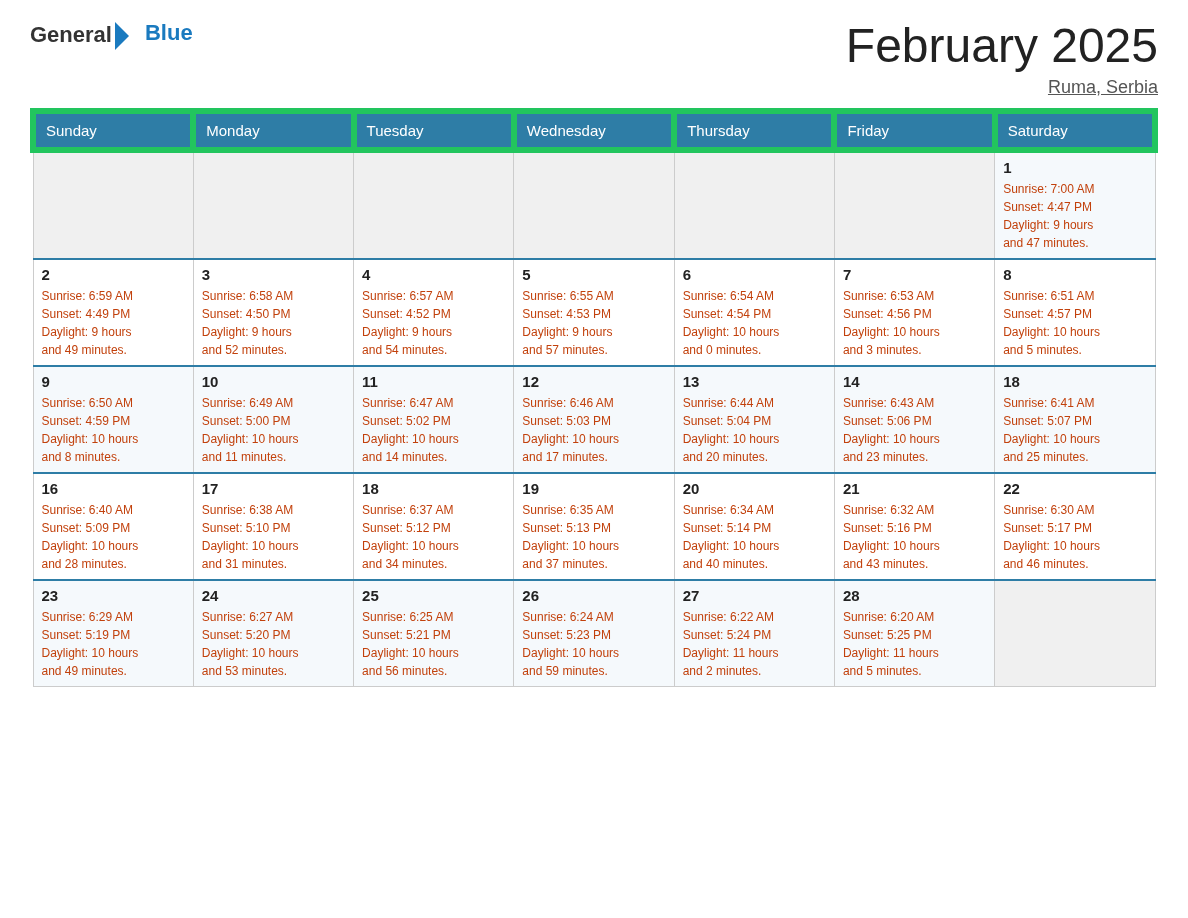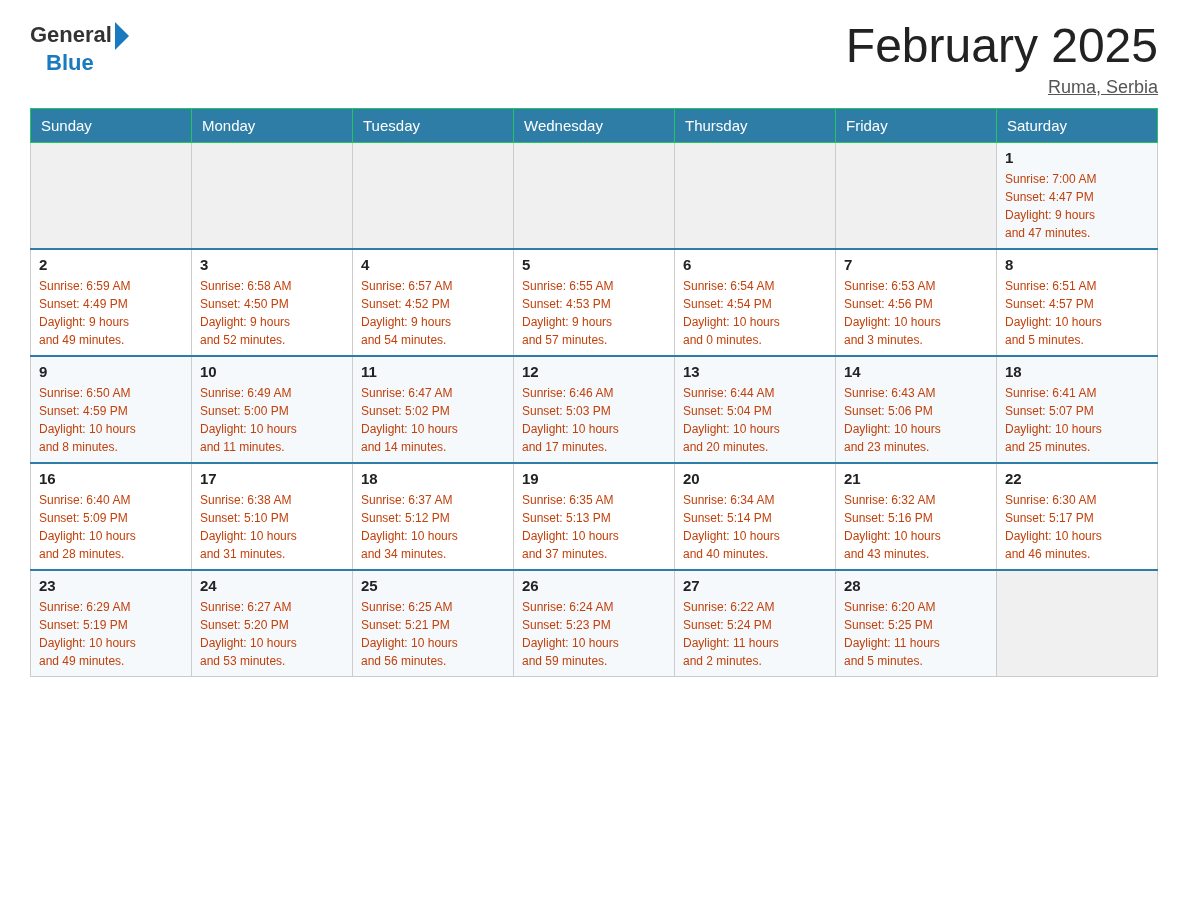--- a/index.html
+++ b/index.html
@@ -12,21 +12,21 @@
       padding: 20px 30px;
     }
     .header {
       display: flex;
       justify-content: space-between;
       align-items: flex-start;
       margin-bottom: 10px;
     }
     .logo {
       display: flex;
-      flex-direction: column;
+      flex-direction: row;
       align-items: flex-start;
     }
     .logo-top {
       display: flex;
       align-items: center;
     }
     .logo-general {
       font-size: 22px;
       font-weight: bold;
       color: #333;
@@ -67,21 +67,21 @@
       border-collapse: collapse;
       margin-top: 10px;
     }
     .calendar th {
       background-color: #2e7da6;
       color: #fff;
       font-size: 15px;
       font-weight: normal;
       padding: 8px 10px;
       text-align: left;
-      border: 1px solid #22c55e;
+      border: 6px solid #22c55e;
     }
     .calendar td {
       vertical-align: top;
       border: 1px solid #ccc;
       padding: 6px 8px;
       width: 14.28%;
       min-height: 120px;
       background: #fff;
     }
     .calendar tr:nth-child(odd) td {

